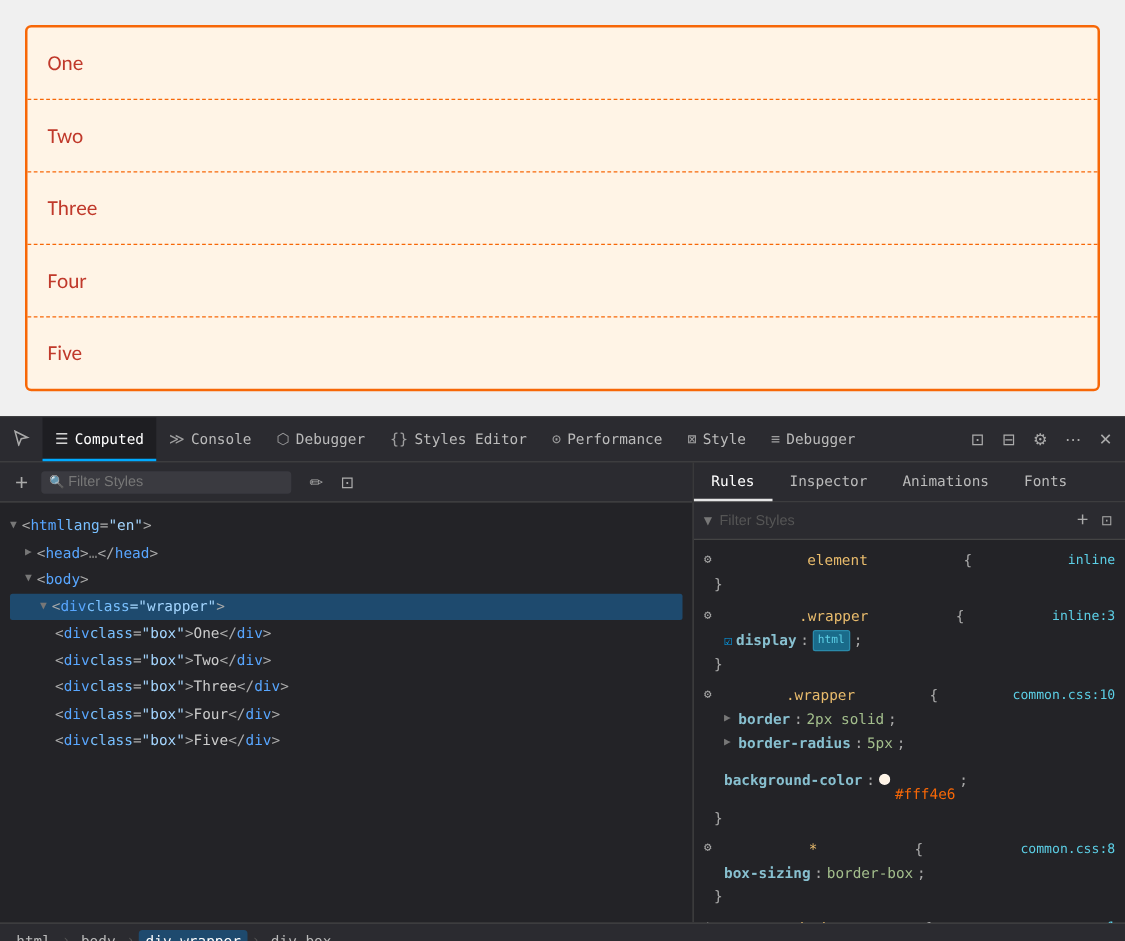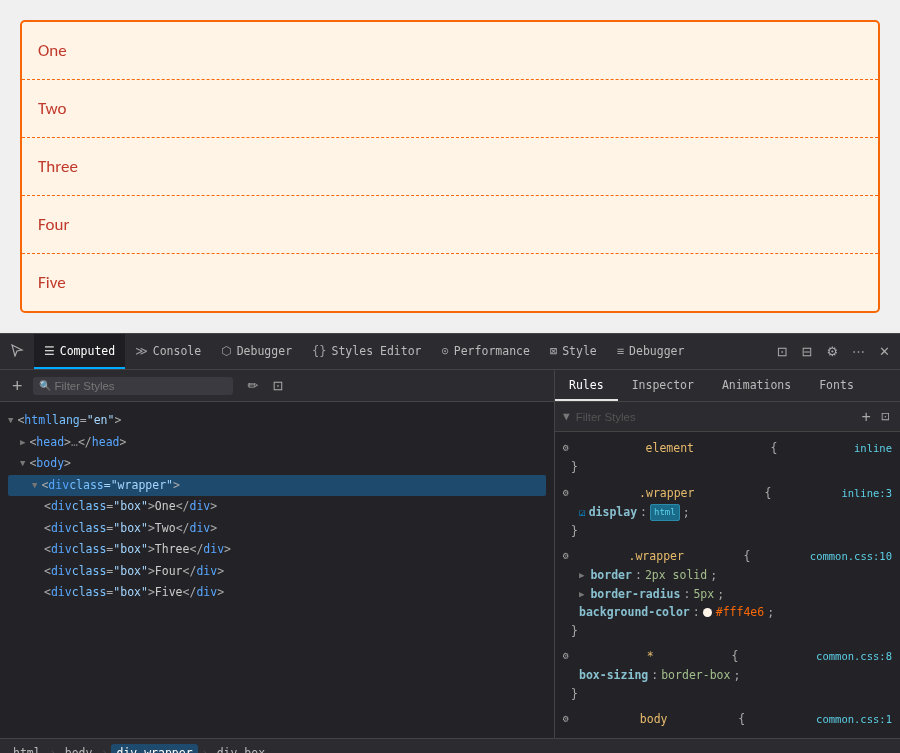--- a/index.html
+++ b/index.html
@@ -285,21 +285,21 @@
     .rule-prop {
       padding-left: 16px;
       display: flex;
       align-items: center;
       gap: 3px;
     }
 
     .prop-name { color: #88c0d0; font-weight: bold; }
     .prop-colon { color: #aaa; }
     .prop-value { color: #a3be8c; }
-    .prop-value-orange { color: #f76707; }
+    .prop-value-orange { color: #f76707; margin-top: 23px; }
     .prop-semicolon { color: #aaa; }
 
     .color-swatch {
       display: inline-block;
       width: 9px;
       height: 9px;
       border-radius: 50%;
       border: 1px solid rgba(255,255,255,0.3);
       vertical-align: middle;
       margin-right: 1px;

